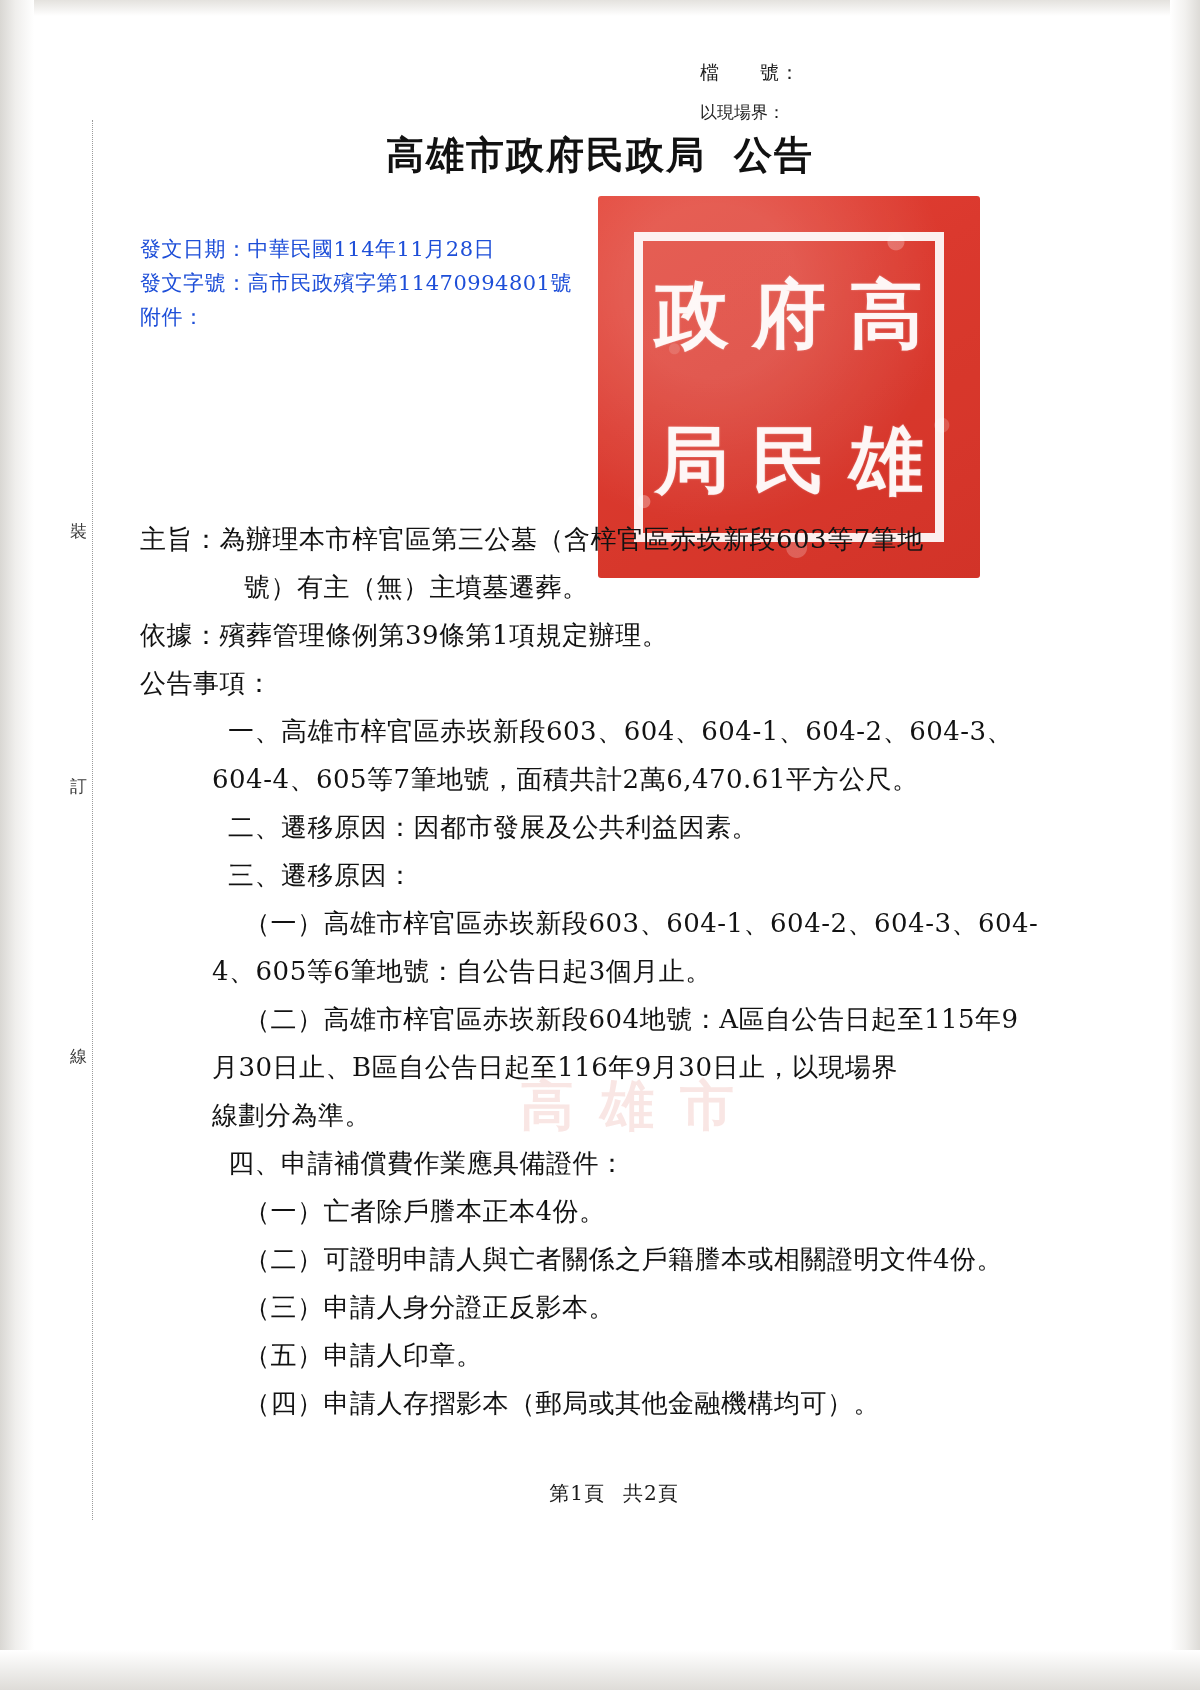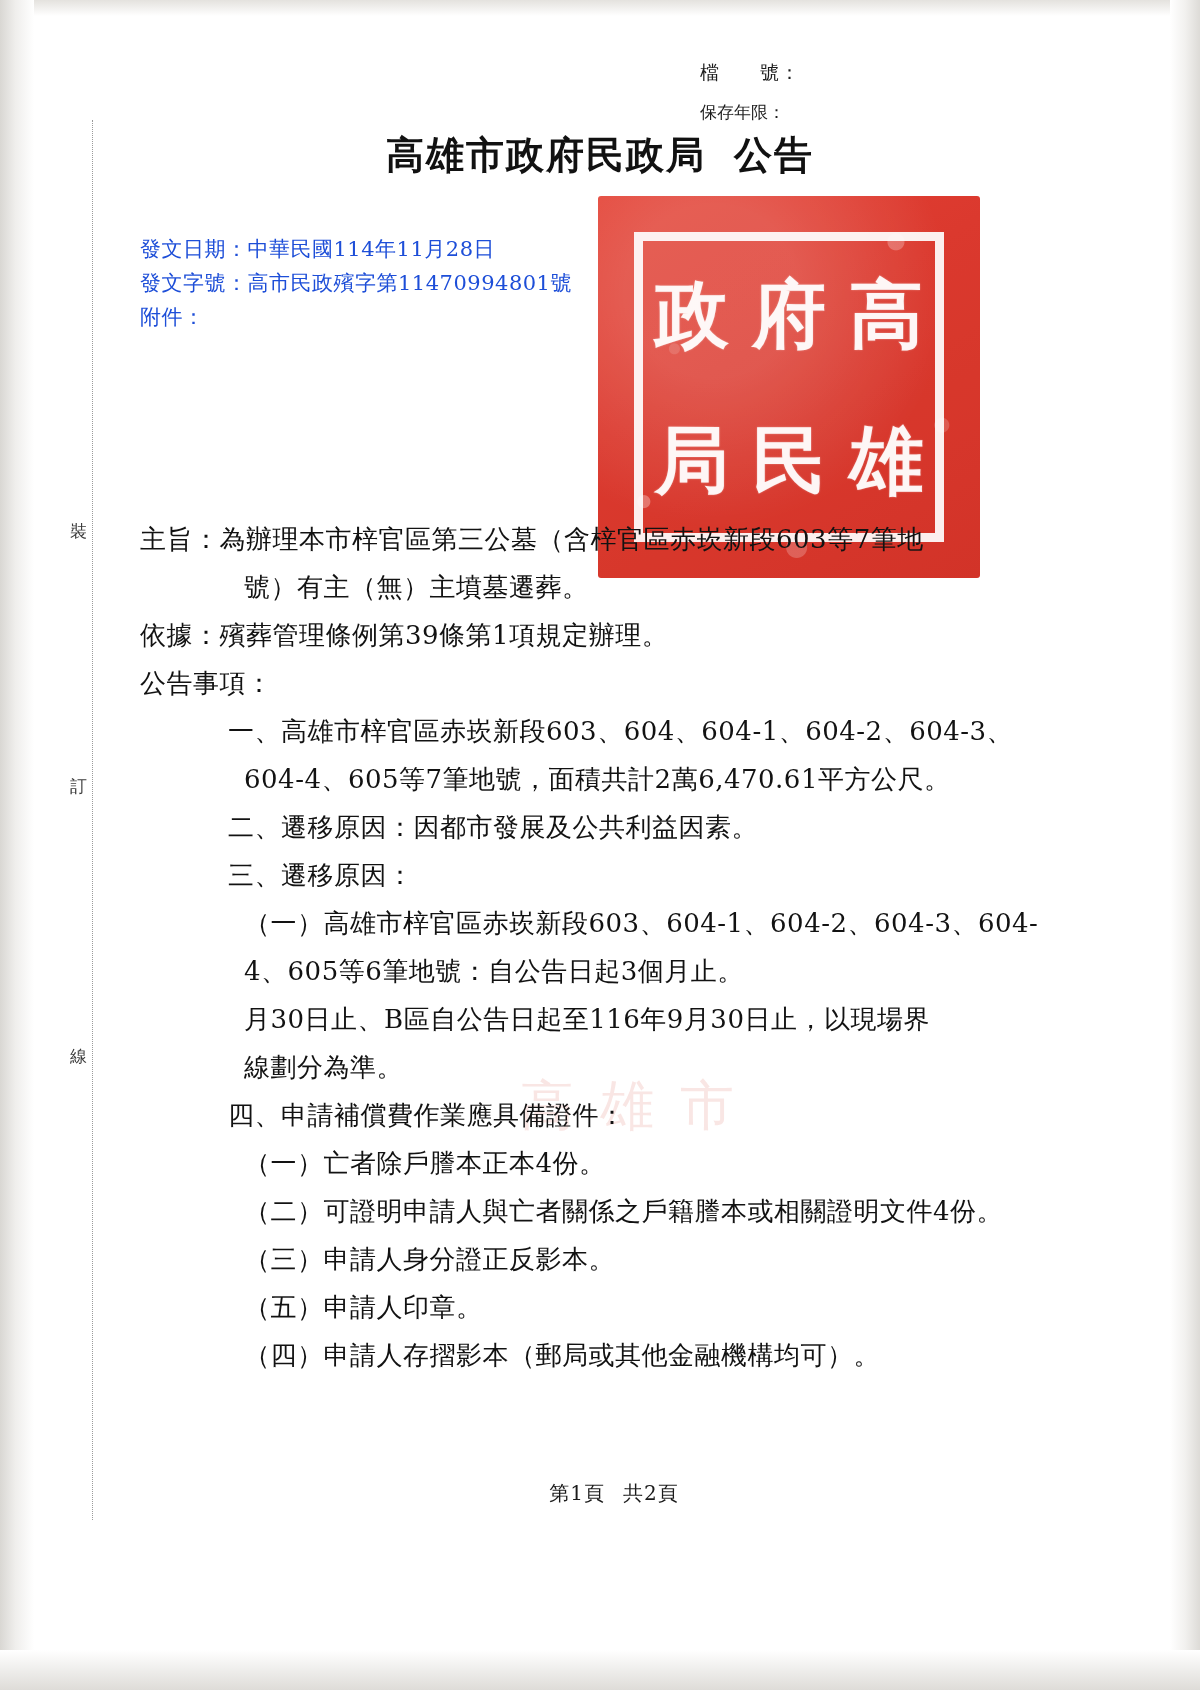--- a/index.html
+++ b/index.html
@@ -201,34 +201,34 @@
   }
   .item-l2 {
     padding-left: 104px;
     text-indent: -104px;
     margin-left: 104px;
     width: 790px;
   }
   .item-l2b {
     padding-left: 0;
     text-indent: 0;
-    margin-left: 104px;
+    margin-left: 72px;
     width: 790px;
   }
 
   
   .ghost-stamp {
     position: absolute;
     left: 520px;
     top: 1070px;
     width: 380px;
     height: 70px;
     color: rgba(206, 60, 45, 0.13);
     font-size: 54px;
-    font-weight: normal;
+    font-weight: bold;
     letter-spacing: 26px;
     pointer-events: none;
   }
 
   .footer {
     position: absolute;
     left: 0;
     top: 1480px;
     width: 1200px;
     text-align: center;
@@ -255,21 +255,21 @@
     <span class="binding-mark bm1">裝</span>
     <span class="binding-mark bm2">訂</span>
     <span class="binding-mark bm3">線</span>
   </div>
 
   <div class="doc-file-no">
     <span>檔　　號：</span><span></span>
   </div>
 
   <div class="doc-retention">
-    <span>保存年限：</span><span></span>
+    <span>以現場界：</span><span></span>
   </div>
 
   <div class="doc-title">
     <span>高雄市政府民政局</span><span class="title-gap"></span><span>公告</span>
   </div>
 
   <div class="meta-block">
     <div class="meta-row">發文日期：中華民國114年11月28日</div>
     <div class="meta-row">發文字號：高市民政殯字第11470994801號</div>
     <div class="meta-row">附件：</div>
@@ -311,20 +311,23 @@
 
     <p class="para item-l1">
       <span>三、</span><span>遷移原因：</span>
     </p>
 
     <p class="para item-l2">
       <span>（一）</span><span>高雄市梓官區赤崁新段603、604-1、604-2、604-3、604-</span>
     </p>
     <p class="para item-l2b">4、605等6筆地號：自公告日起3個月止。</p>
 
+    <p class="para item-l2">
+      <span>（二）</span><span>高雄市梓官區赤崁新段604地號：A區自公告日起至115年9</span>
+    </p>
     <p class="para item-l2b">月30日止、B區自公告日起至116年9月30日止，以現場界</p>
     <p class="para item-l2b">線劃分為準。</p>
 
     <p class="para item-l1">
       <span>四、</span><span>申請補償費作業應具備證件：</span>
     </p>
 
     <p class="para item-l2">
       <span>（一）</span><span>亡者除戶謄本正本4份。</span>
     </p>

